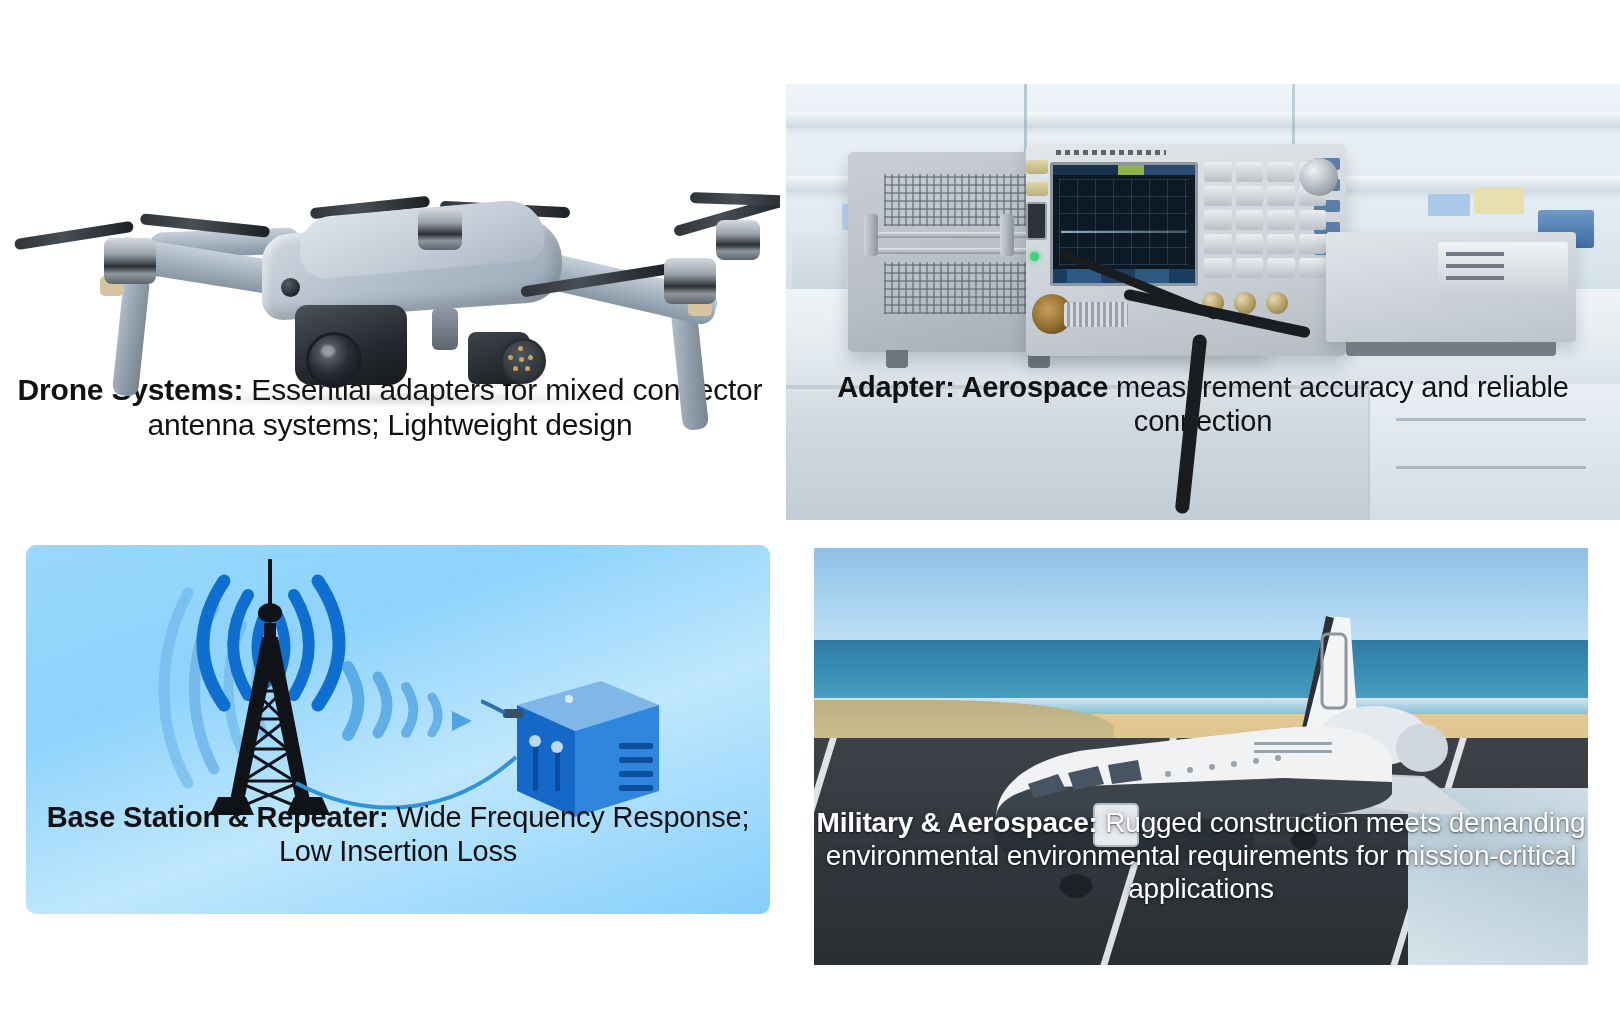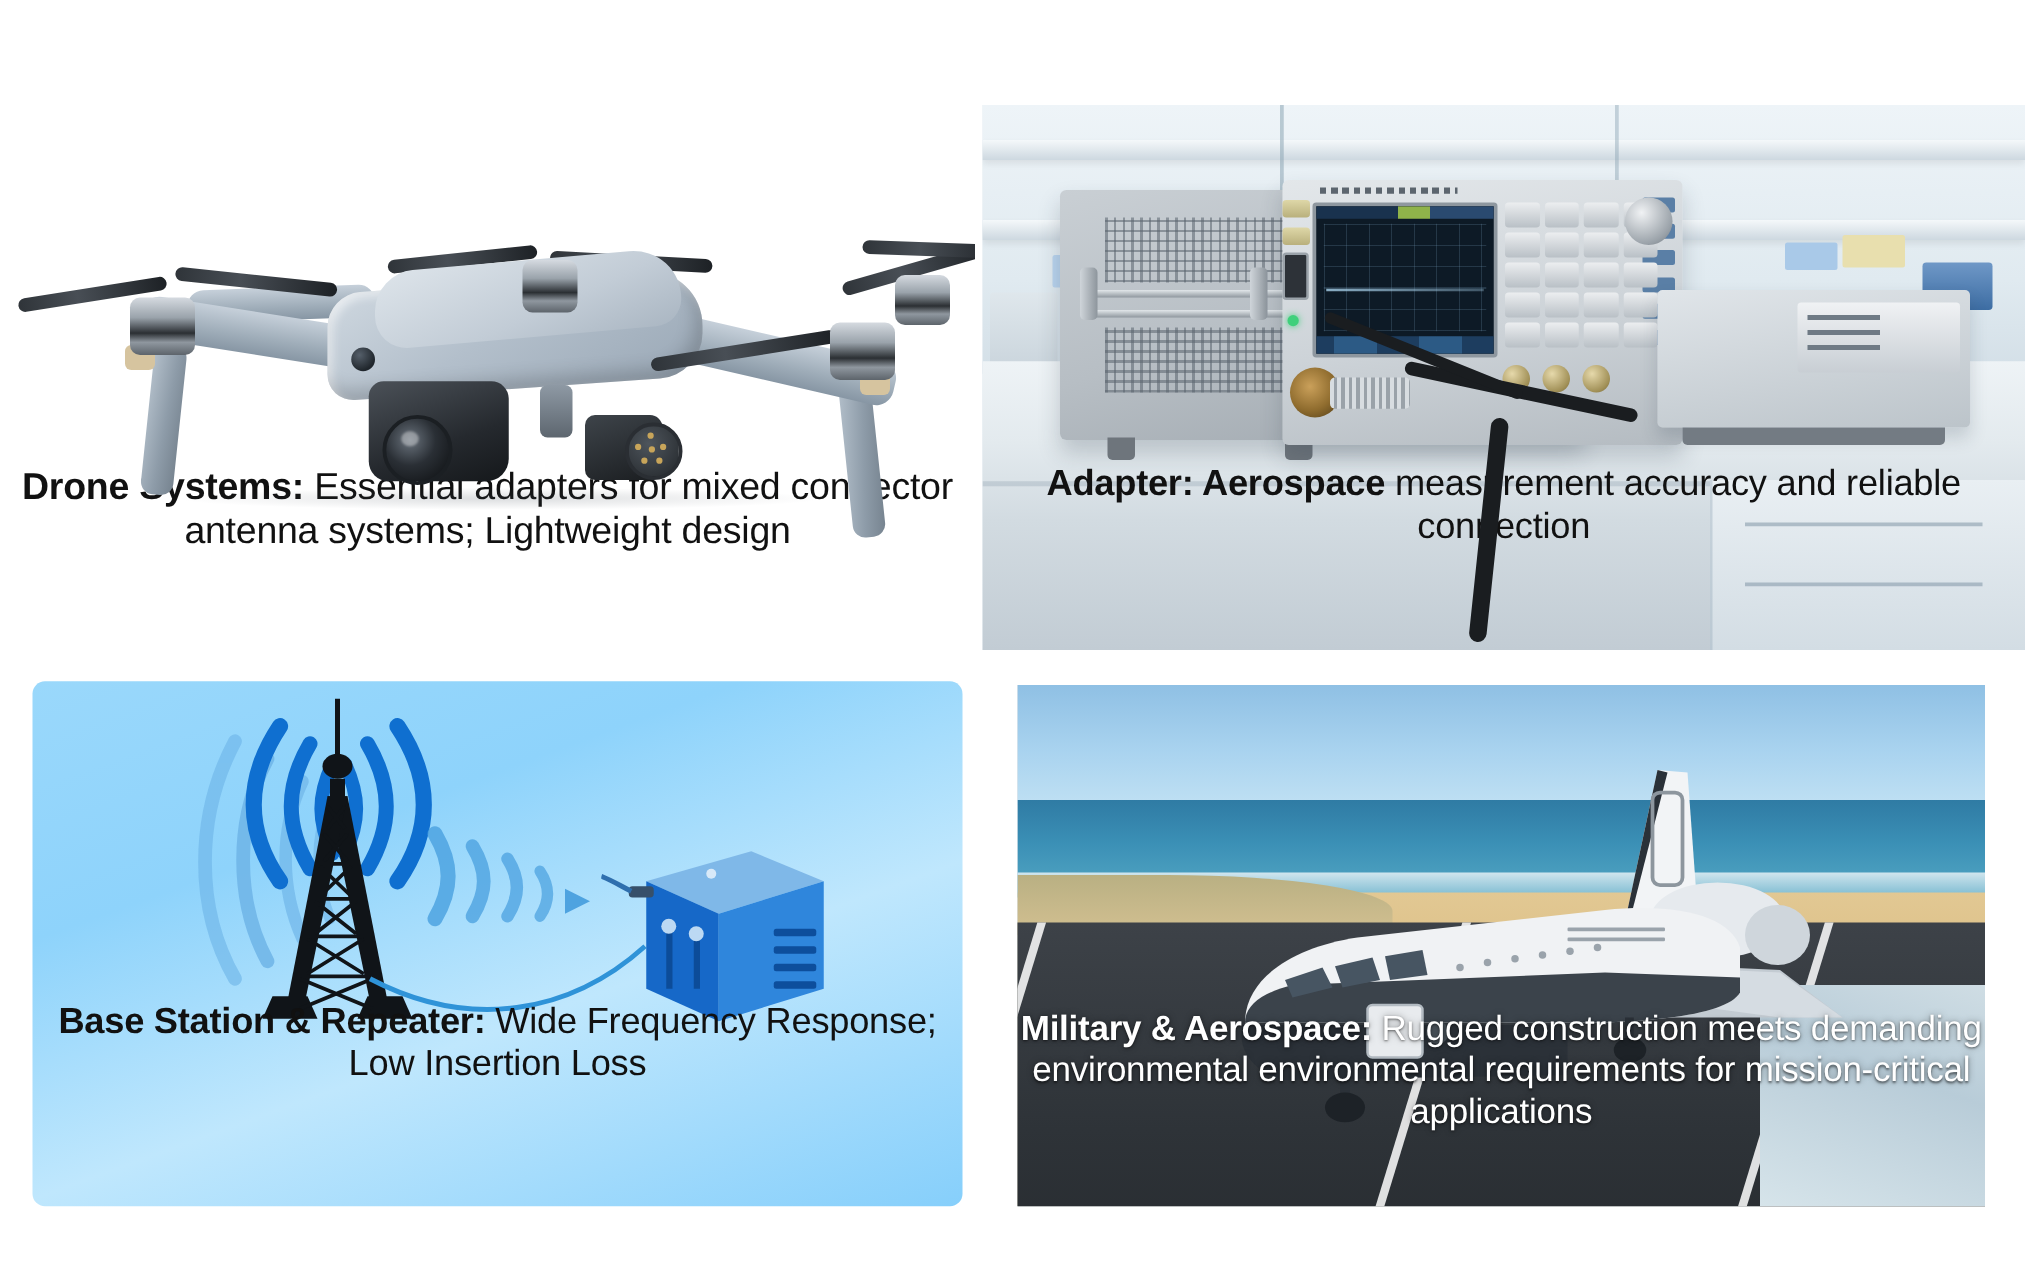--- a/index.html
+++ b/index.html
@@ -387,21 +387,21 @@
   .right-unit .ru-panel i:nth-child(3){ top: 34px; }
   .right-unit .ru-feet {
     position: absolute; left: 20px; bottom: -14px; width: 210px; height: 14px;
     background: #737b83; border-radius: 0 0 4px 4px;
   }
 
   #caption-lab { top: 286px; font-size: 29px; }
 
   
   #panel-base {
-    left: 26px; top: 545px; width: 744px; height: 420px;
+    left: 26px; top: 545px; width: 744px; height: 369px;
     border-radius: 10px;
     background: linear-gradient(160deg,#9ad8fb 0%,#8ed3fb 30%,#bfe7fd 60%,#86cffb 100%);
   }
   .tower-svg { position: absolute; left: 70px; top: 0px; width: 470px; height: 280px; }
   .box-svg   { position: absolute; left: 455px; top: 120px; width: 190px; height: 170px; }
   #caption-base { top: 255px; font-size: 29px; color: #111111; }
 
   
   #panel-shuttle {
     left: 814px; top: 548px; width: 774px; height: 417px;

